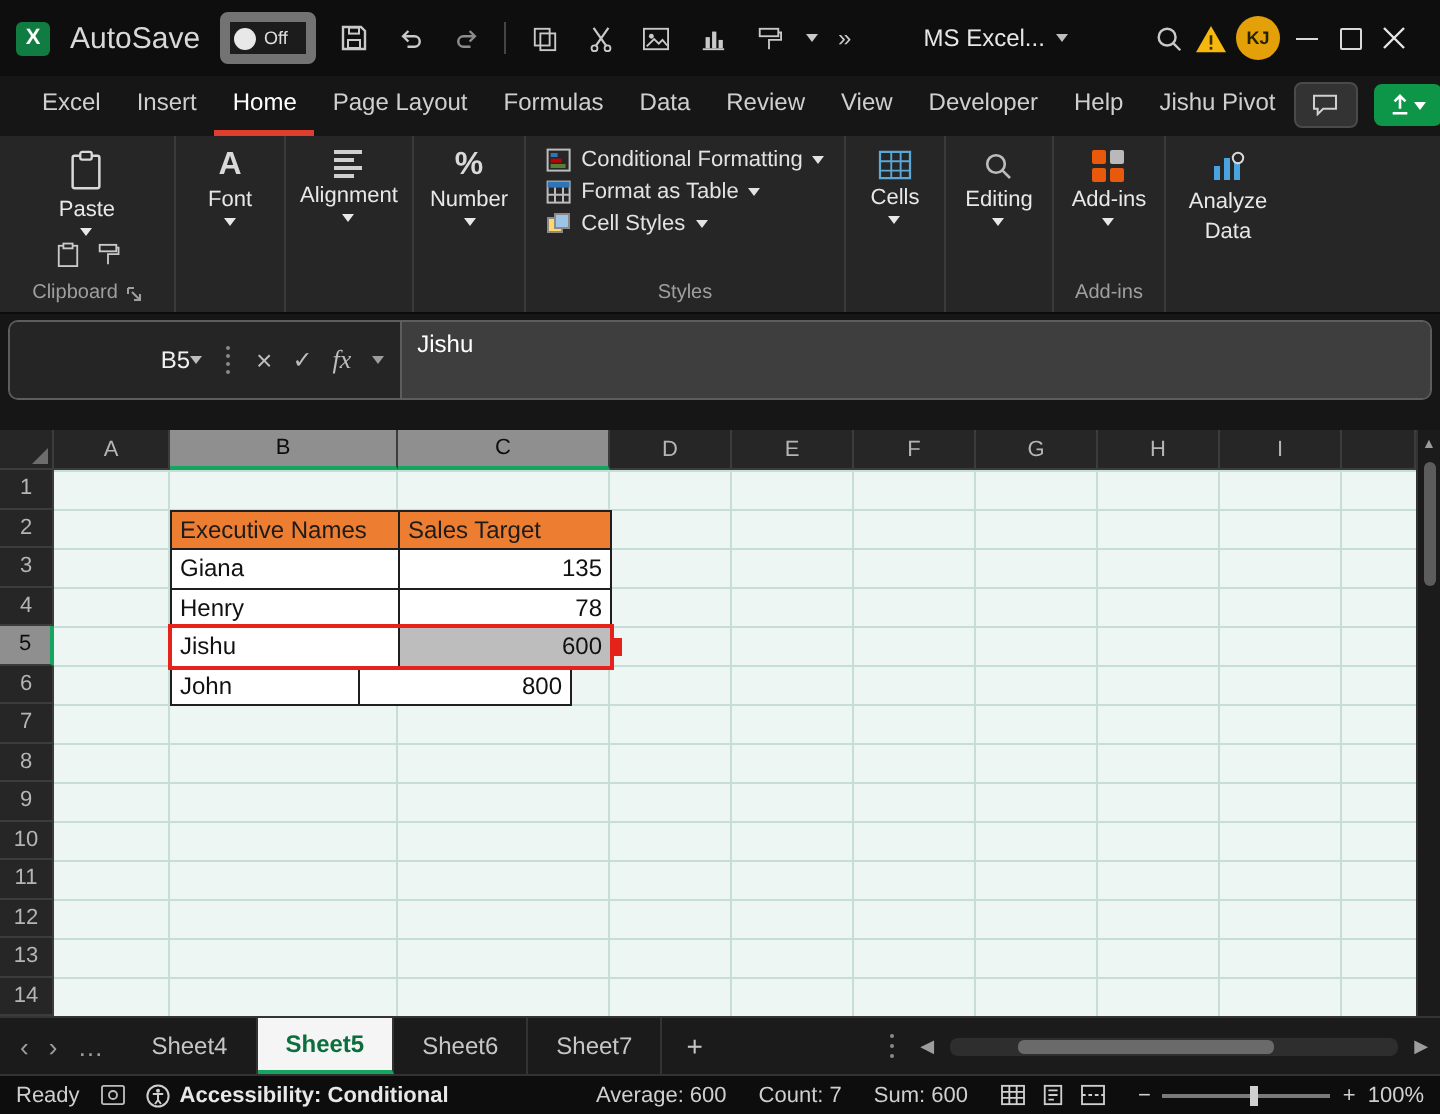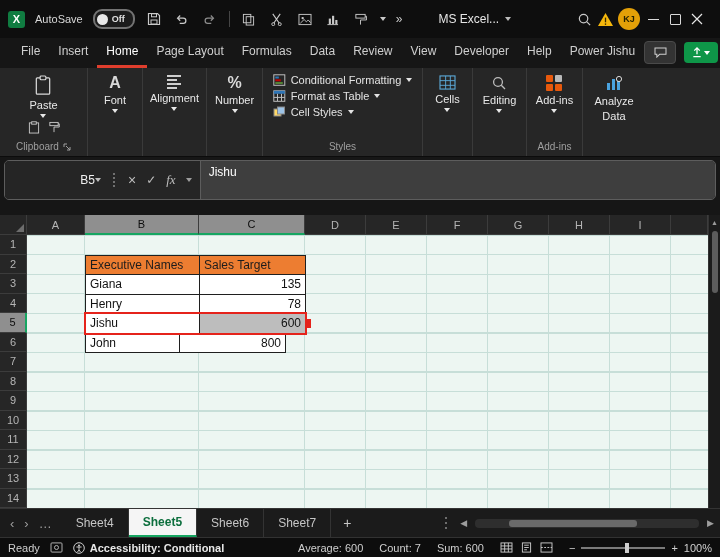--- a/index.html
+++ b/index.html
@@ -3,22 +3,22 @@
 <meta charset="utf-8">
 <style>
   html,body{margin:0;padding:0;background:#000;}
   .app{position:relative;width:720px;height:557px;background:#161616;font-family:"Liberation Sans",sans-serif;overflow:hidden;color:#ddd;}
   svg{display:block}
   .chev{width:0;height:0;border-left:3px solid transparent;border-right:3px solid transparent;border-top:4px solid currentColor;display:inline-block;}
 
   
   .titlebar{position:absolute;top:0;left:0;right:0;height:38px;background:#0e0e0e;display:flex;align-items:center;gap:10px;padding-left:8px;box-sizing:border-box;}
   .xlogo{width:17px;height:17px;background:#107c41;border-radius:3px;color:#fff;font-size:11px;font-weight:bold;display:flex;align-items:center;justify-content:center;}
-  .autosave{font-size:11px;color:#d8d8d8;}
-  .toggle{width:38px;height:16px;border:2px solid #737373;border-radius:9px;background:#1c1c1c;position:relative;display:flex;align-items:center;font-weight:bold;}
+  .autosave{font-size:15px;color:#d8d8d8;}
+  .toggle{width:38px;height:16px;border:5px solid #737373;border-radius:4px;background:#1c1c1c;position:relative;display:flex;align-items:center;}
   .knob{width:11px;height:11px;border-radius:50%;background:#e8e8e8;position:absolute;left:2px;}
   .toggle .off{margin-left:17px;font-size:9px;color:#e0e0e0;}
   .tb-ico{width:18px;height:18px;display:flex;align-items:center;justify-content:center;color:#c9c9c9;}
   .tb-sep{width:1px;height:16px;background:#454545;}
   .tb-more{color:#c9c9c9;font-size:12px;}
   .tb-title{margin-left:26px;font-size:12px;color:#e6e6e6;display:flex;align-items:center;gap:6px;}
   .tb-right{margin-left:auto;display:flex;align-items:center;gap:4px;padding-right:14px;}
   .warn{color:#f6b80c;font-size:15px;line-height:1;}
   .avatar{width:22px;height:22px;border-radius:50%;background:#e3a008;color:#262200;font-size:9px;font-weight:bold;display:flex;align-items:center;justify-content:center;}
   .win-min{width:11px;height:1px;background:#d9d9d9;}
@@ -197,31 +197,31 @@
         </div>
       <div class="tb-ico win-close">
         <svg width="12" height="12" viewBox="0 0 12 12">
             <path d="M1 1 L11 11 M11 1 L1 11" stroke="#e6e6e6" stroke-width="1.2"></path>
           </svg>
       </div>
     </div>
   </div>
 
   <div class="menubar">
-    <span class="mtab">File</span>
+    <span class="mtab">Excel</span>
     <span class="mtab">Insert</span>
     <span class="mtab active">Home</span>
     <span class="mtab">Page Layout</span>
     <span class="mtab">Formulas</span>
     <span class="mtab">Data</span>
     <span class="mtab">Review</span>
     <span class="mtab">View</span>
     <span class="mtab">Developer</span>
     <span class="mtab">Help</span>
-    <span class="mtab">Power Jishu</span>
+    <span class="mtab">Jishu Pivot</span>
     <div class="mb-right">
       <div class="comment-btn">
         <svg width="13" height="11" viewBox="0 0 14 12">
             <path d="M1 1 h12 v7 h-7 l-3 3 v-3 h-2 z" fill="none" stroke="#d0d0d0" stroke-width="1.1"></path>
           </svg>
       </div>
       <div class="share-btn">
         <svg width="10" height="11" viewBox="0 0 10 12">
             <path d="M5 1 L5 8 M2 4 L5 1 L8 4" fill="none" stroke="#fff" stroke-width="1.4"></path>
             <path d="M1 10.5 H9" stroke="#fff" stroke-width="1.4"></path>

